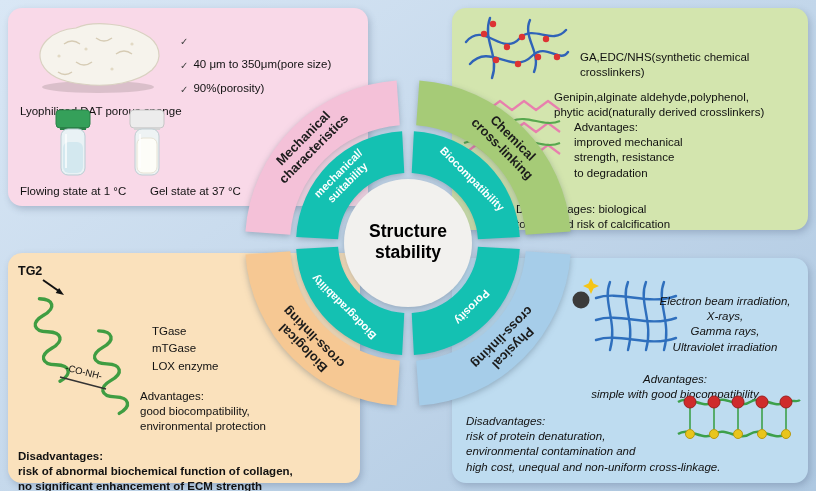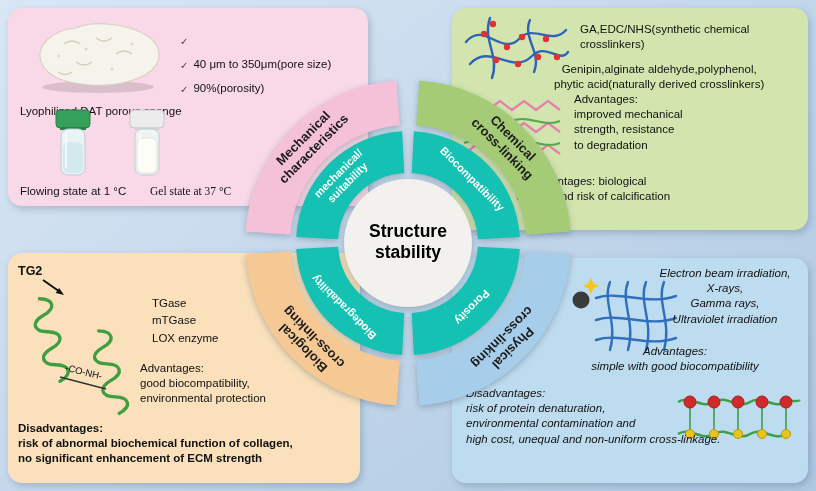--- a/index.html
+++ b/index.html
@@ -8,39 +8,39 @@
     background: linear-gradient(145deg,#d9e7f5 0%, #c6d9ec 45%, #aec8e1 100%);
     font-family:"Liberation Sans", sans-serif; color:#111;
   }
   .panel { position:absolute; border-radius:14px; box-shadow: 2px 3px 7px rgba(60,80,110,.28); }
   .panel-mech { left:8px;  top:8px;   width:360px; height:198px; }
   .panel-chem { left:452px;top:8px;   width:356px; height:222px; }
   .panel-bio  { left:8px;  top:253px; width:352px; height:230px; }
   .panel-phys { left:452px;top:258px; width:356px; height:225px; }
 
   .txt { position:absolute; font-size:11.5px; line-height:1.32; color:#111; }
-  .ml  { white-space:pre-line; }
+  .ml  { white-space:pre-line;margin-top:28px; }
   .bold { font-weight:bold; }
   .ctr { text-align:center; }
 
   
   .sponge-svg { position:absolute; left:16px; top:6px; }
   .sponge-cap { left:12px; top:96px; }
   .specs { position:absolute; left:172px; top:26px; }
   .spec-row { display:flex; align-items:flex-start; margin-bottom:9px; }
   .tick { font-size:10px; color:#444; margin-right:5px; line-height:15px; }
   .vialA { position:absolute; left:40px;  top:100px; }
   .vialB { position:absolute; left:114px; top:100px; }
   .stateL { left:12px;  top:176px; }
-  .stateR { left:142px; top:176px;font-family:Liberation Serif, serif; }
+  .stateR { left:142px; top:176px; }
 
   
   .netw { position:absolute; left:8px; top:4px; }
   .chem-syn { left:128px; top:14px; }
-  .chem-nat { left:102px; top:54px;text-align:center; }
+  .chem-nat { left:102px; top:54px; }
   .mesh { position:absolute; left:10px; top:88px; }
   .chem-adv { left:122px; top:84px; }
   .chem-dis { left:64px; top:166px; }
 
   
   .tg2 { left:10px; top:10px; font-size:12.5px; }
   .tg2-arrow { position:absolute; left:32px; top:24px; }
   .helix { position:absolute; left:12px; top:38px; }
   .bio-enz { left:144px; top:42px; line-height:1.5; }
   .bio-adv { left:132px; top:108px; }

